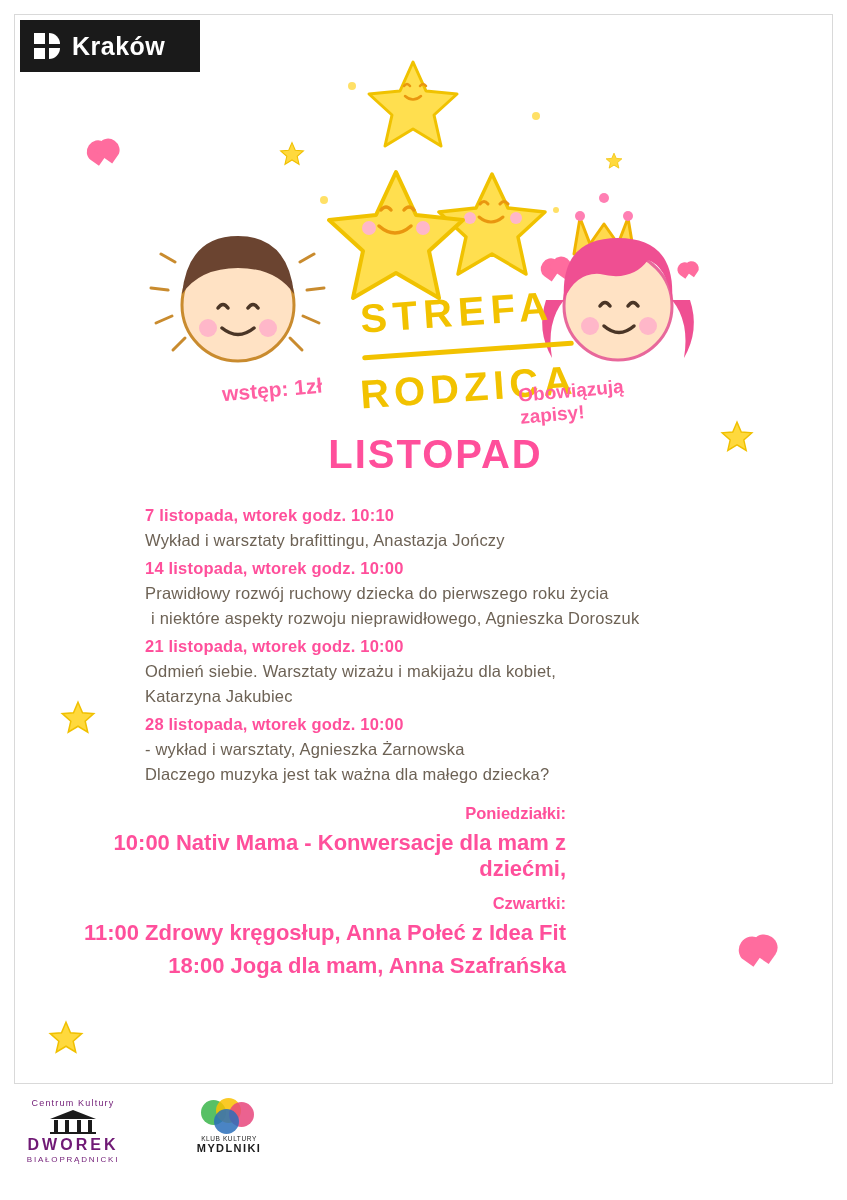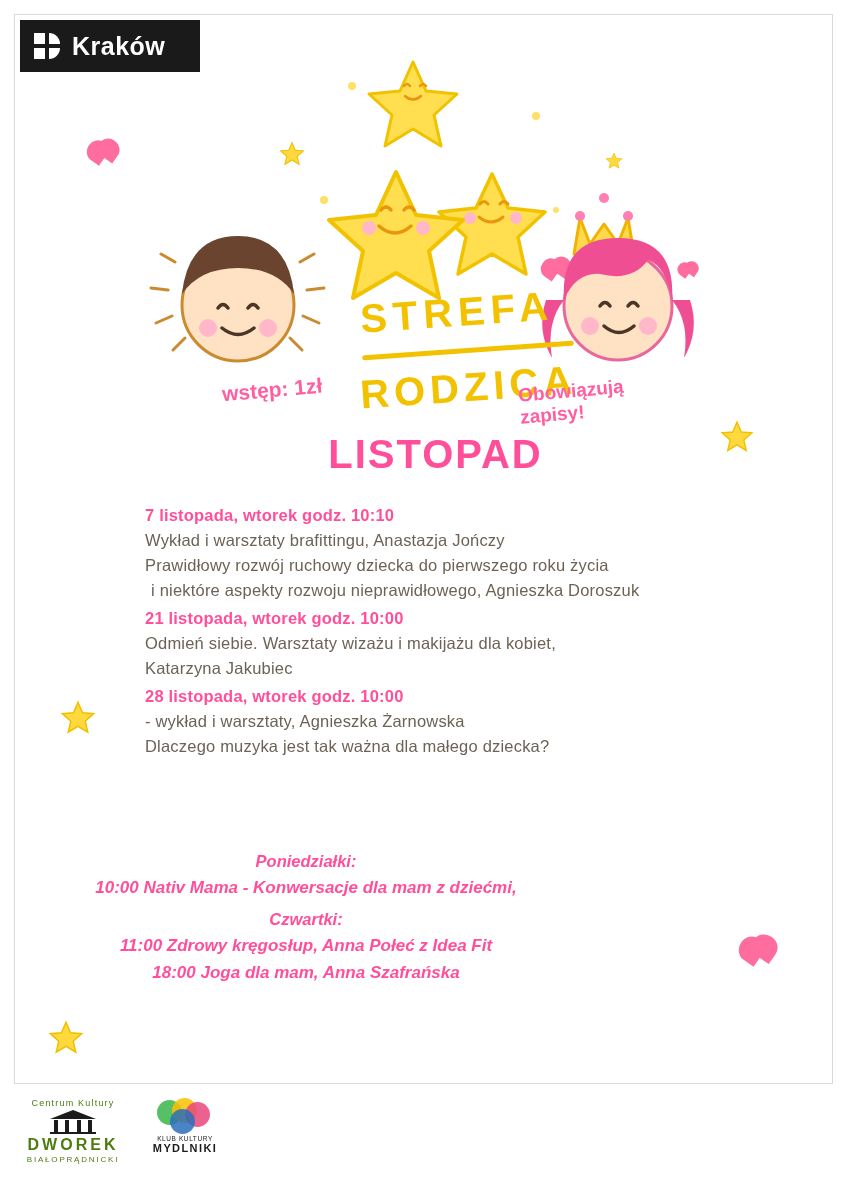--- a/index.html
+++ b/index.html
@@ -151,52 +151,51 @@
     color: #6d6255;
     font-size: 16.5px;
     margin-top: 6px;
     letter-spacing: 0.2px;
   }
   .sch-line.indent { padding-left: 6px; }
 
   
   .weekly {
     position: absolute;
-    right: 110px; top: 852px;
+    right: 110px; top: 804px;
     width: 520px;
-    text-align: center;
-    font-style: italic;
+    text-align: right;
   }
   .wk-head {
     color: #ff4f9b;
     font-size: 16.5px;
     font-weight: bold;
     margin-top: 12px;
   }
   .wk-head:first-child { margin-top: 0; }
   .wk-line {
     color: #ff4f9b;
-    font-size: 17px;
+    font-size: 22px;
     font-weight: bold;
     margin-top: 7px;
   }
 
   
   .footer {
     position: absolute;
     left: 18px; top: 1098px;
     width: 811px; height: 86px;
     display: flex;
     align-items: flex-start;
     gap: 18px;
   }
   .logo-dworek {
     width: 110px;
     text-align: center;
-    color: #4d7c0f;
+    color: #701a75;
   }
   .logo-dworek .lw-top {
     font-size: 9px;
     letter-spacing: 1.2px;
     margin-bottom: 2px;
   }
   .logo-dworek .lw-house {
     width: 46px; height: 24px;
     margin: 0 auto 2px auto;
     position: relative;
@@ -223,20 +222,21 @@
   .logo-dworek .lw-name {
     font-size: 16px; font-weight: bold; letter-spacing: 3px;
   }
   .logo-dworek .lw-sub {
     font-size: 8px; letter-spacing: 1.8px; margin-top: 1px;
   }
   .logo-myd {
     width: 78px;
     text-align: center;
     color: #1b1b1b;
+    margin-left: 44px;
   }
   .logo-myd .circles {
     position: relative;
     width: 56px; height: 34px;
     margin: 0 auto 3px auto;
   }
   .logo-myd .circles span {
     position: absolute;
     width: 25px; height: 25px;
     border-radius: 50%;
@@ -390,20 +390,21 @@
 
   <div class="wstep">wstęp: 1zł</div>
   <div class="zapisy">Obowiązują zapisy!</div>
 
   <div class="month">LISTOPAD</div>
 
   <div class="schedule">
     <div class="sch-date">7 listopada, wtorek godz. 10:10</div>
     <div class="sch-line">Wykład i warsztaty brafittingu, Anastazja Jończy</div>
 
+    <div class="sch-date">14 listopada, wtorek godz. 10:00</div>
     <div class="sch-line">Prawidłowy rozwój ruchowy dziecka do pierwszego roku życia</div>
     <div class="sch-line indent">i niektóre aspekty rozwoju nieprawidłowego, Agnieszka Doroszuk</div>
 
     <div class="sch-date">21 listopada, wtorek godz. 10:00</div>
     <div class="sch-line">Odmień siebie. Warsztaty wizażu i makijażu dla kobiet,</div>
     <div class="sch-line">Katarzyna Jakubiec</div>
 
     <div class="sch-date">28 listopada, wtorek godz. 10:00</div>
     <div class="sch-line">- wykład i warsztaty, Agnieszka  Żarnowska</div>
     <div class="sch-line">Dlaczego muzyka jest tak ważna dla małego dziecka?</div>

